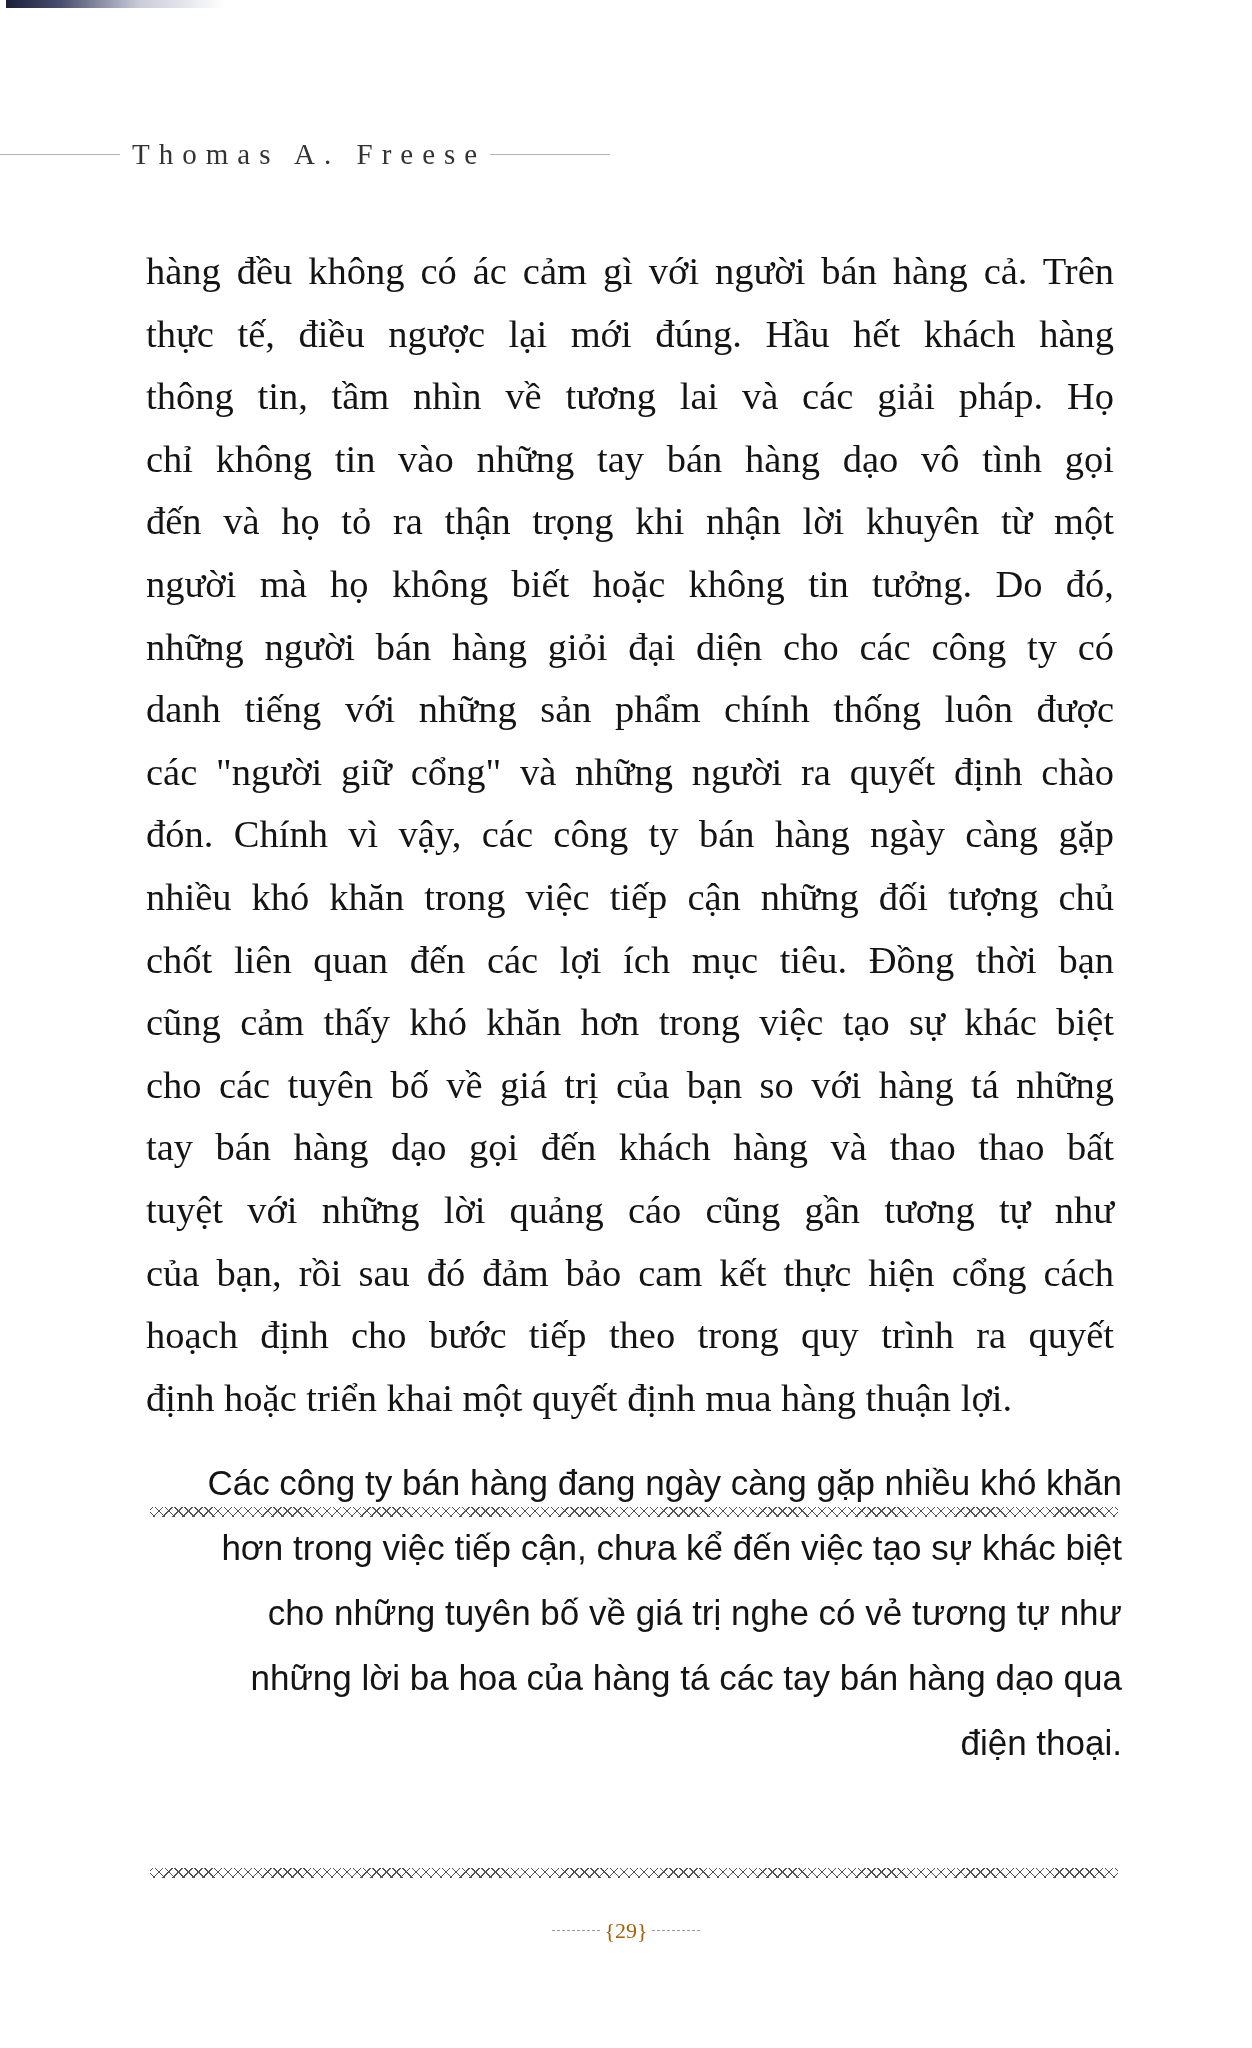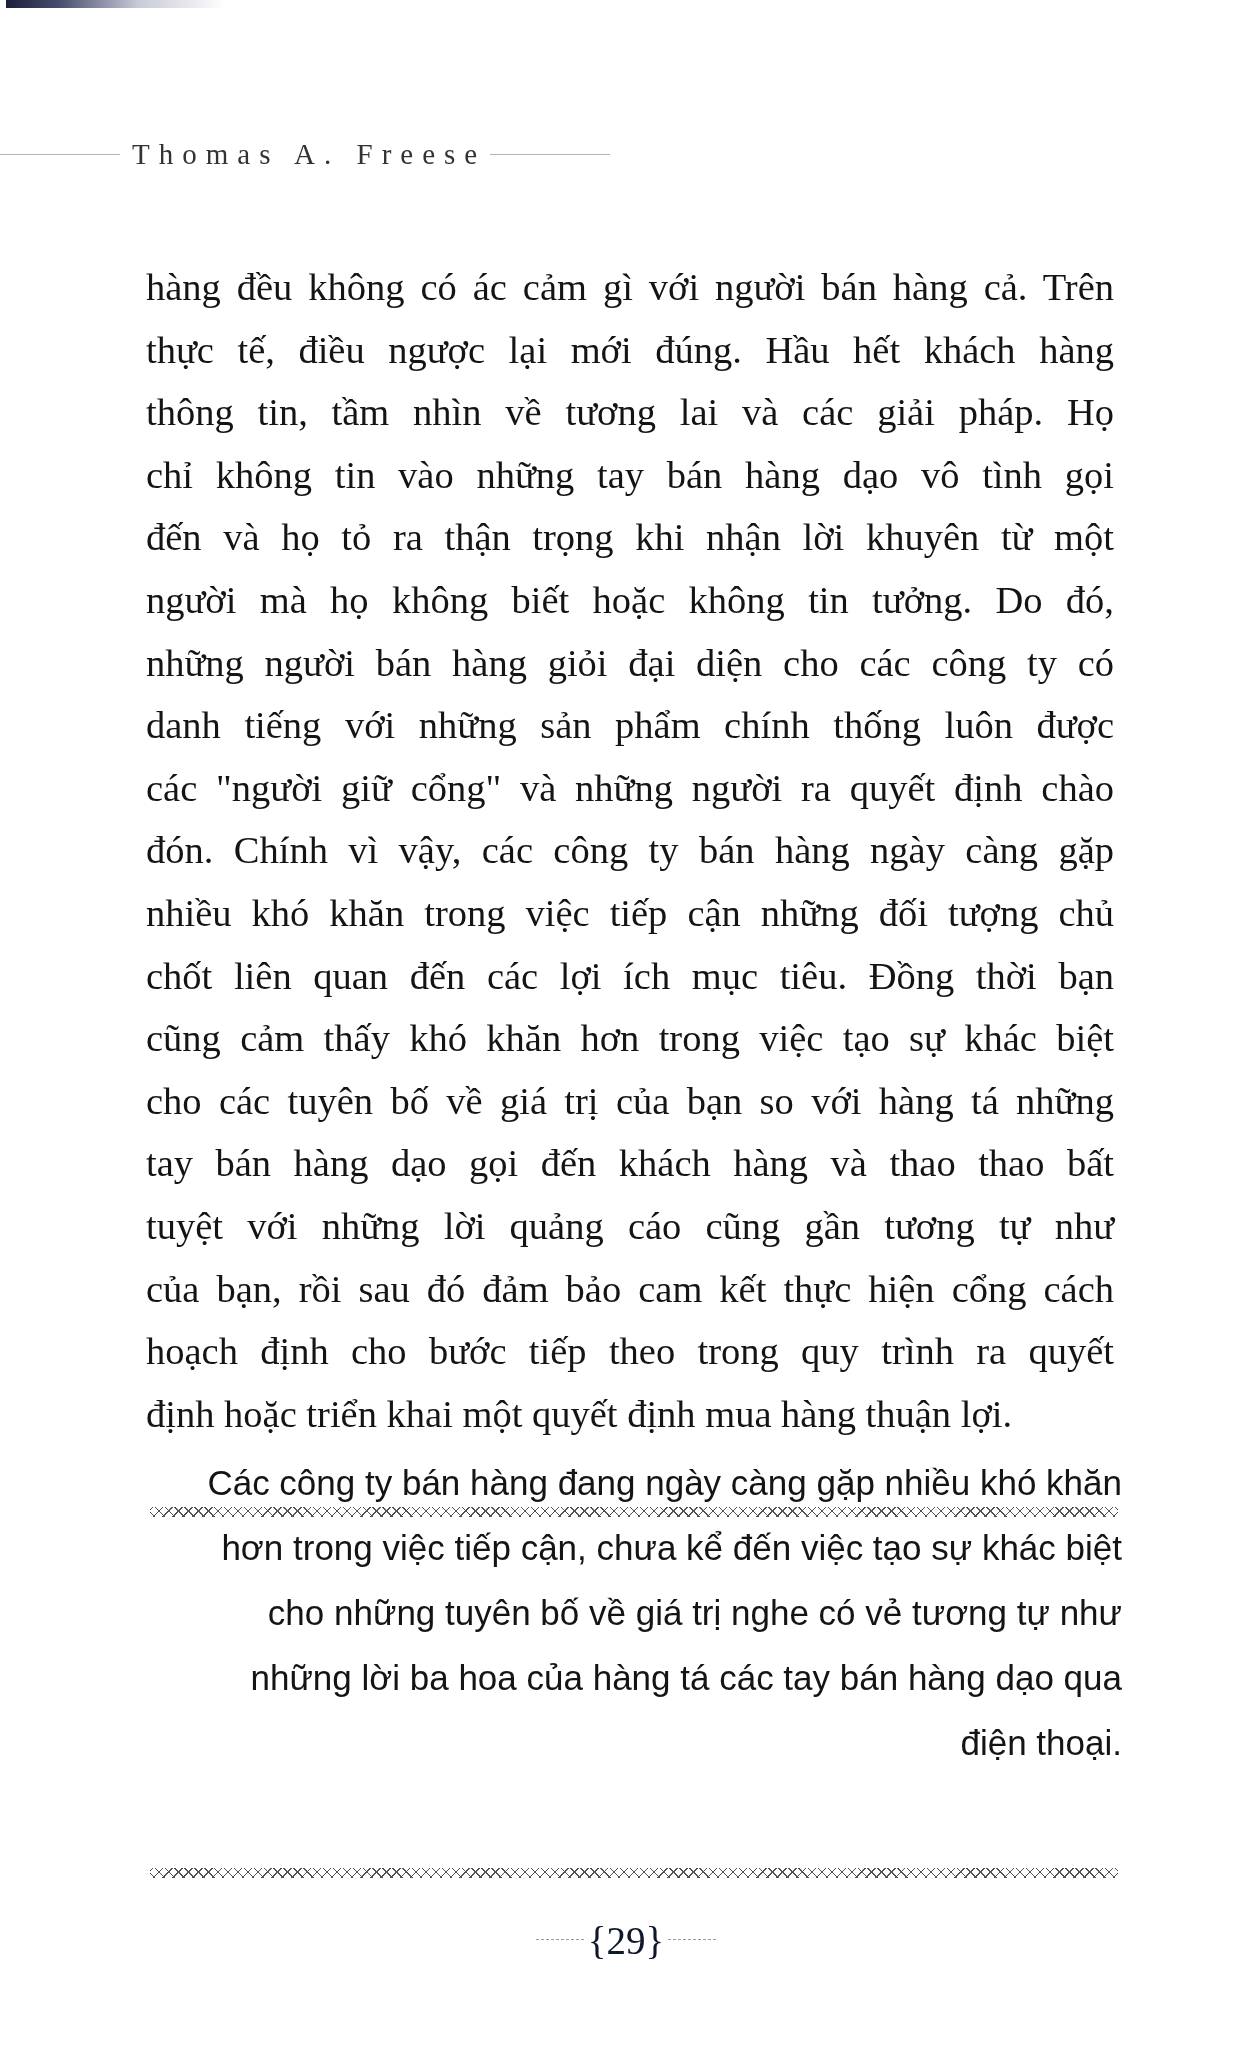--- a/index.html
+++ b/index.html
@@ -19,21 +19,21 @@
     position: absolute; top: 138px; left: 0; width: 1252px;
     display: flex; align-items: center;
   }
   .rh-line { height: 1px; width: 120px; background: #b5b5b5; }
   .rh-text {
     font-family: "Liberation Serif", serif;
     font-size: 29px; letter-spacing: 9px; color: #333;
     padding: 0 4px 0 12px;
   }
   .body-text {
-    position: absolute; left: 146px; top: 256px; width: 968px;
+    position: absolute; left: 146px; top: 240px; width: 968px;
     font-family: "Liberation Serif", serif;
     font-size: 38.5px; line-height: 62.6px;
     color: #141414;
   }
   .body-text .line {
     display: block; text-align: justify; text-align-last: justify;
     white-space: nowrap; overflow: visible;
   }
   .rule {
     position: absolute; left: 150px; width: 968px; height: 10px;
@@ -49,21 +49,21 @@
     font-family: "Liberation Sans", sans-serif;
     font-size: 35px; line-height: 65px; color: #141414;
     text-align: right;
   }
   .pull-quote .line { display: block; white-space: nowrap; }
   .page-number {
     position: absolute; top: 1918px; left: 0; width: 1252px;
     display: flex; justify-content: center; align-items: center;
   }
   .pn-wave { width: 48px; height: 2px; border-top: 1px dashed #9a9a9a; }
-  .pn-text { font-family: "Liberation Serif", serif; font-size: 39px; color: #0f172a; padding: 0 4px; }
+  .pn-text { font-family: "Liberation Serif", serif; font-size: 22px; color: #a16207; padding: 0 4px; }
 </style>
 </head>
 <body>
 
 <div class="scan-edge"></div>
 
 <div class="running-head">
   <span class="rh-line"></span>
   <span class="rh-text">Thomas A. Freese</span>
   <span class="rh-line"></span>

